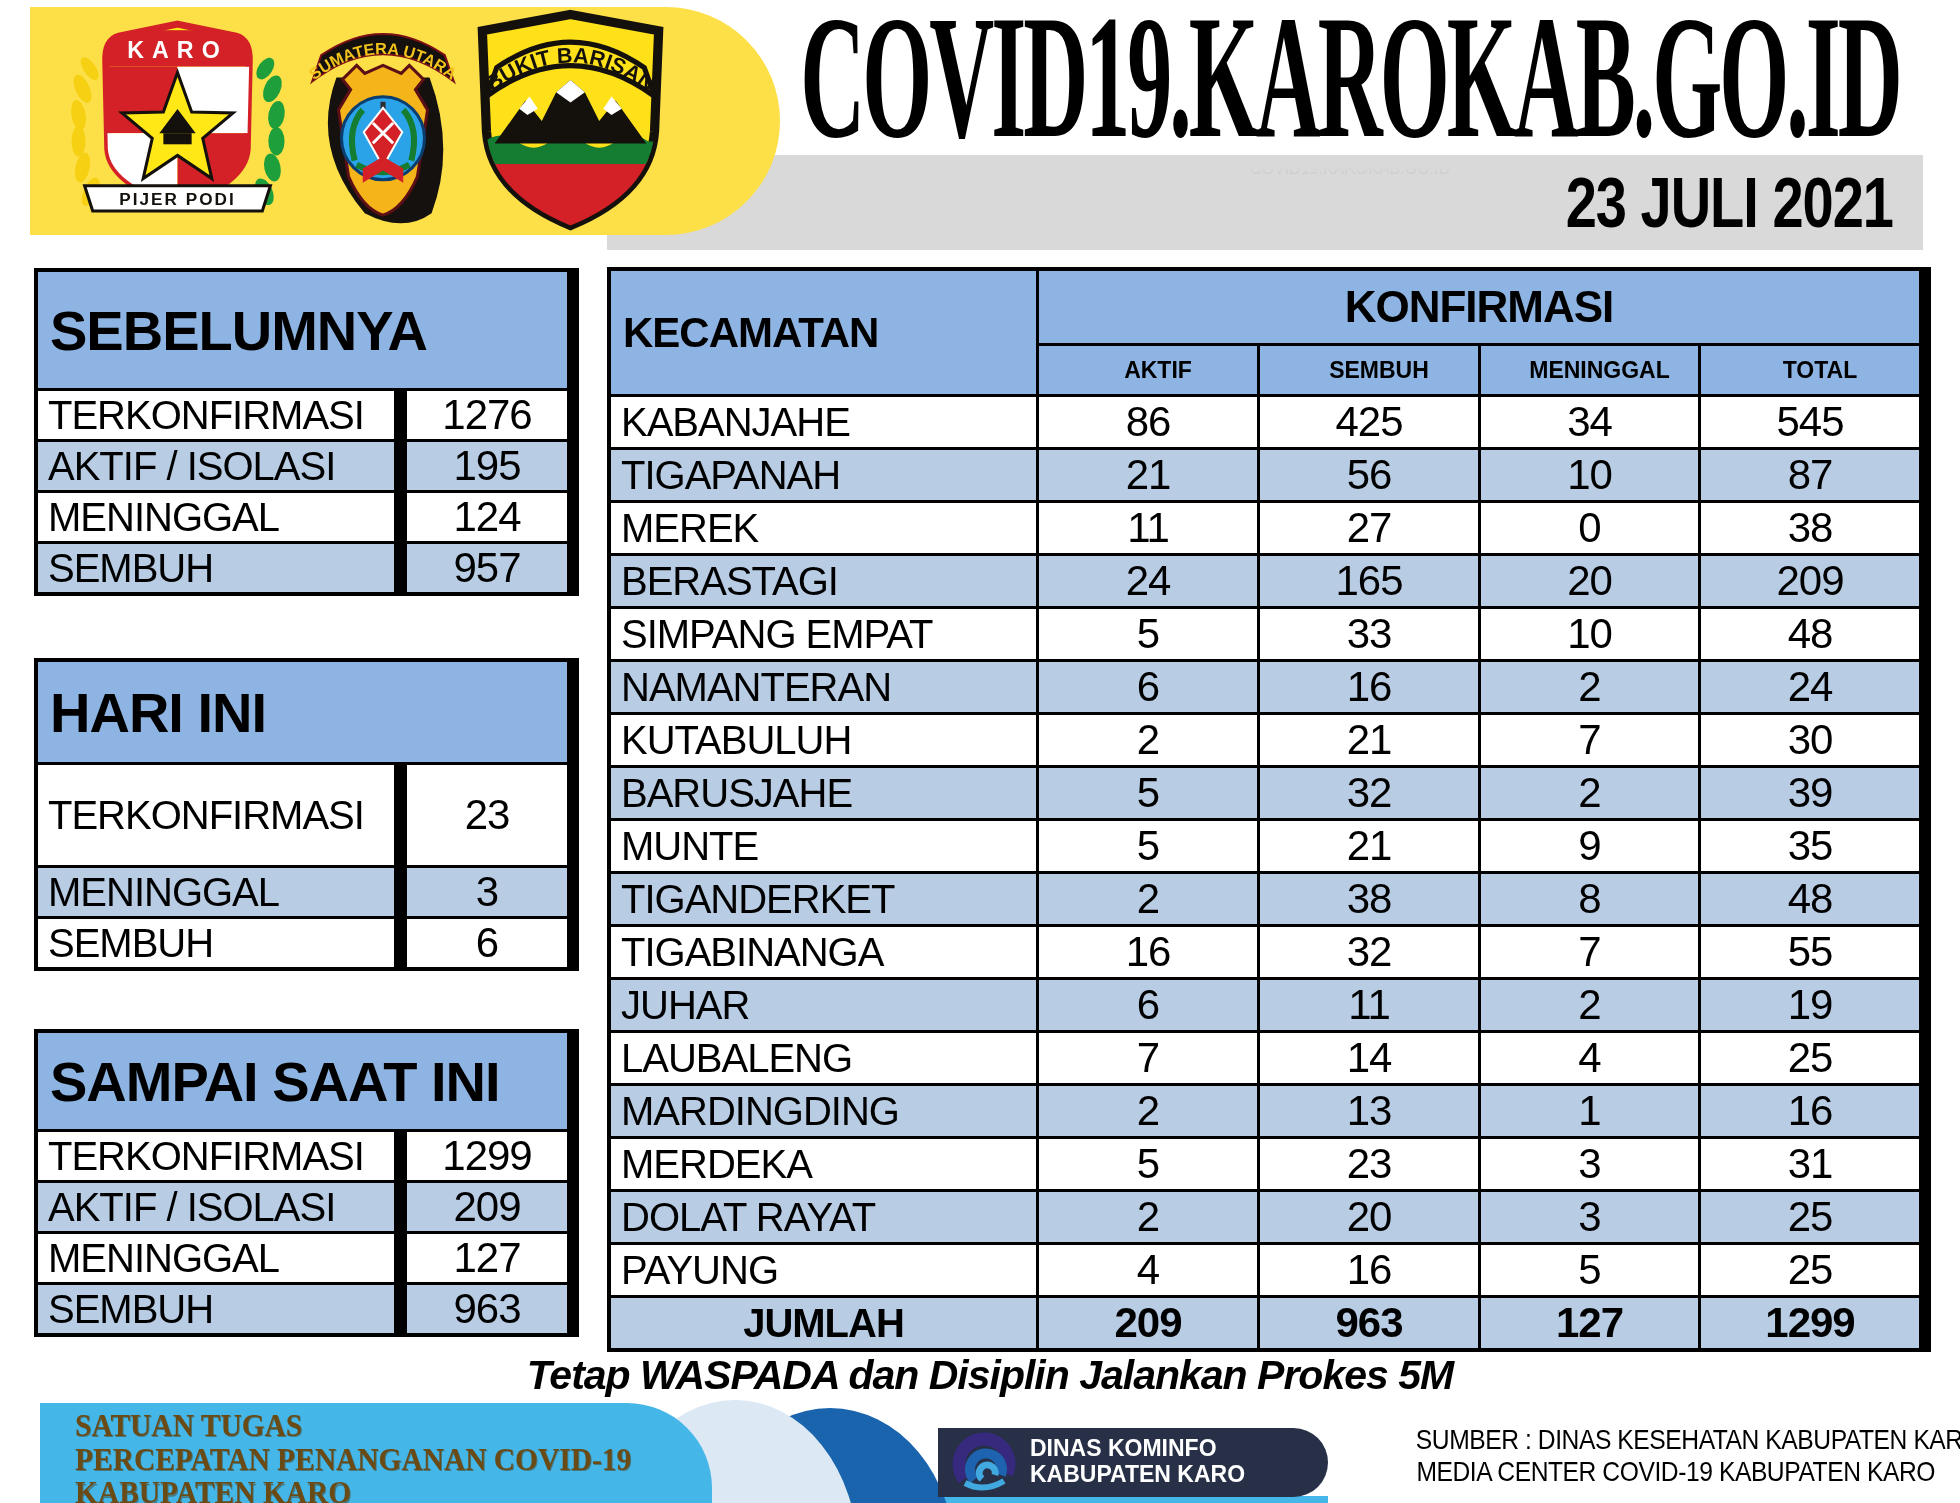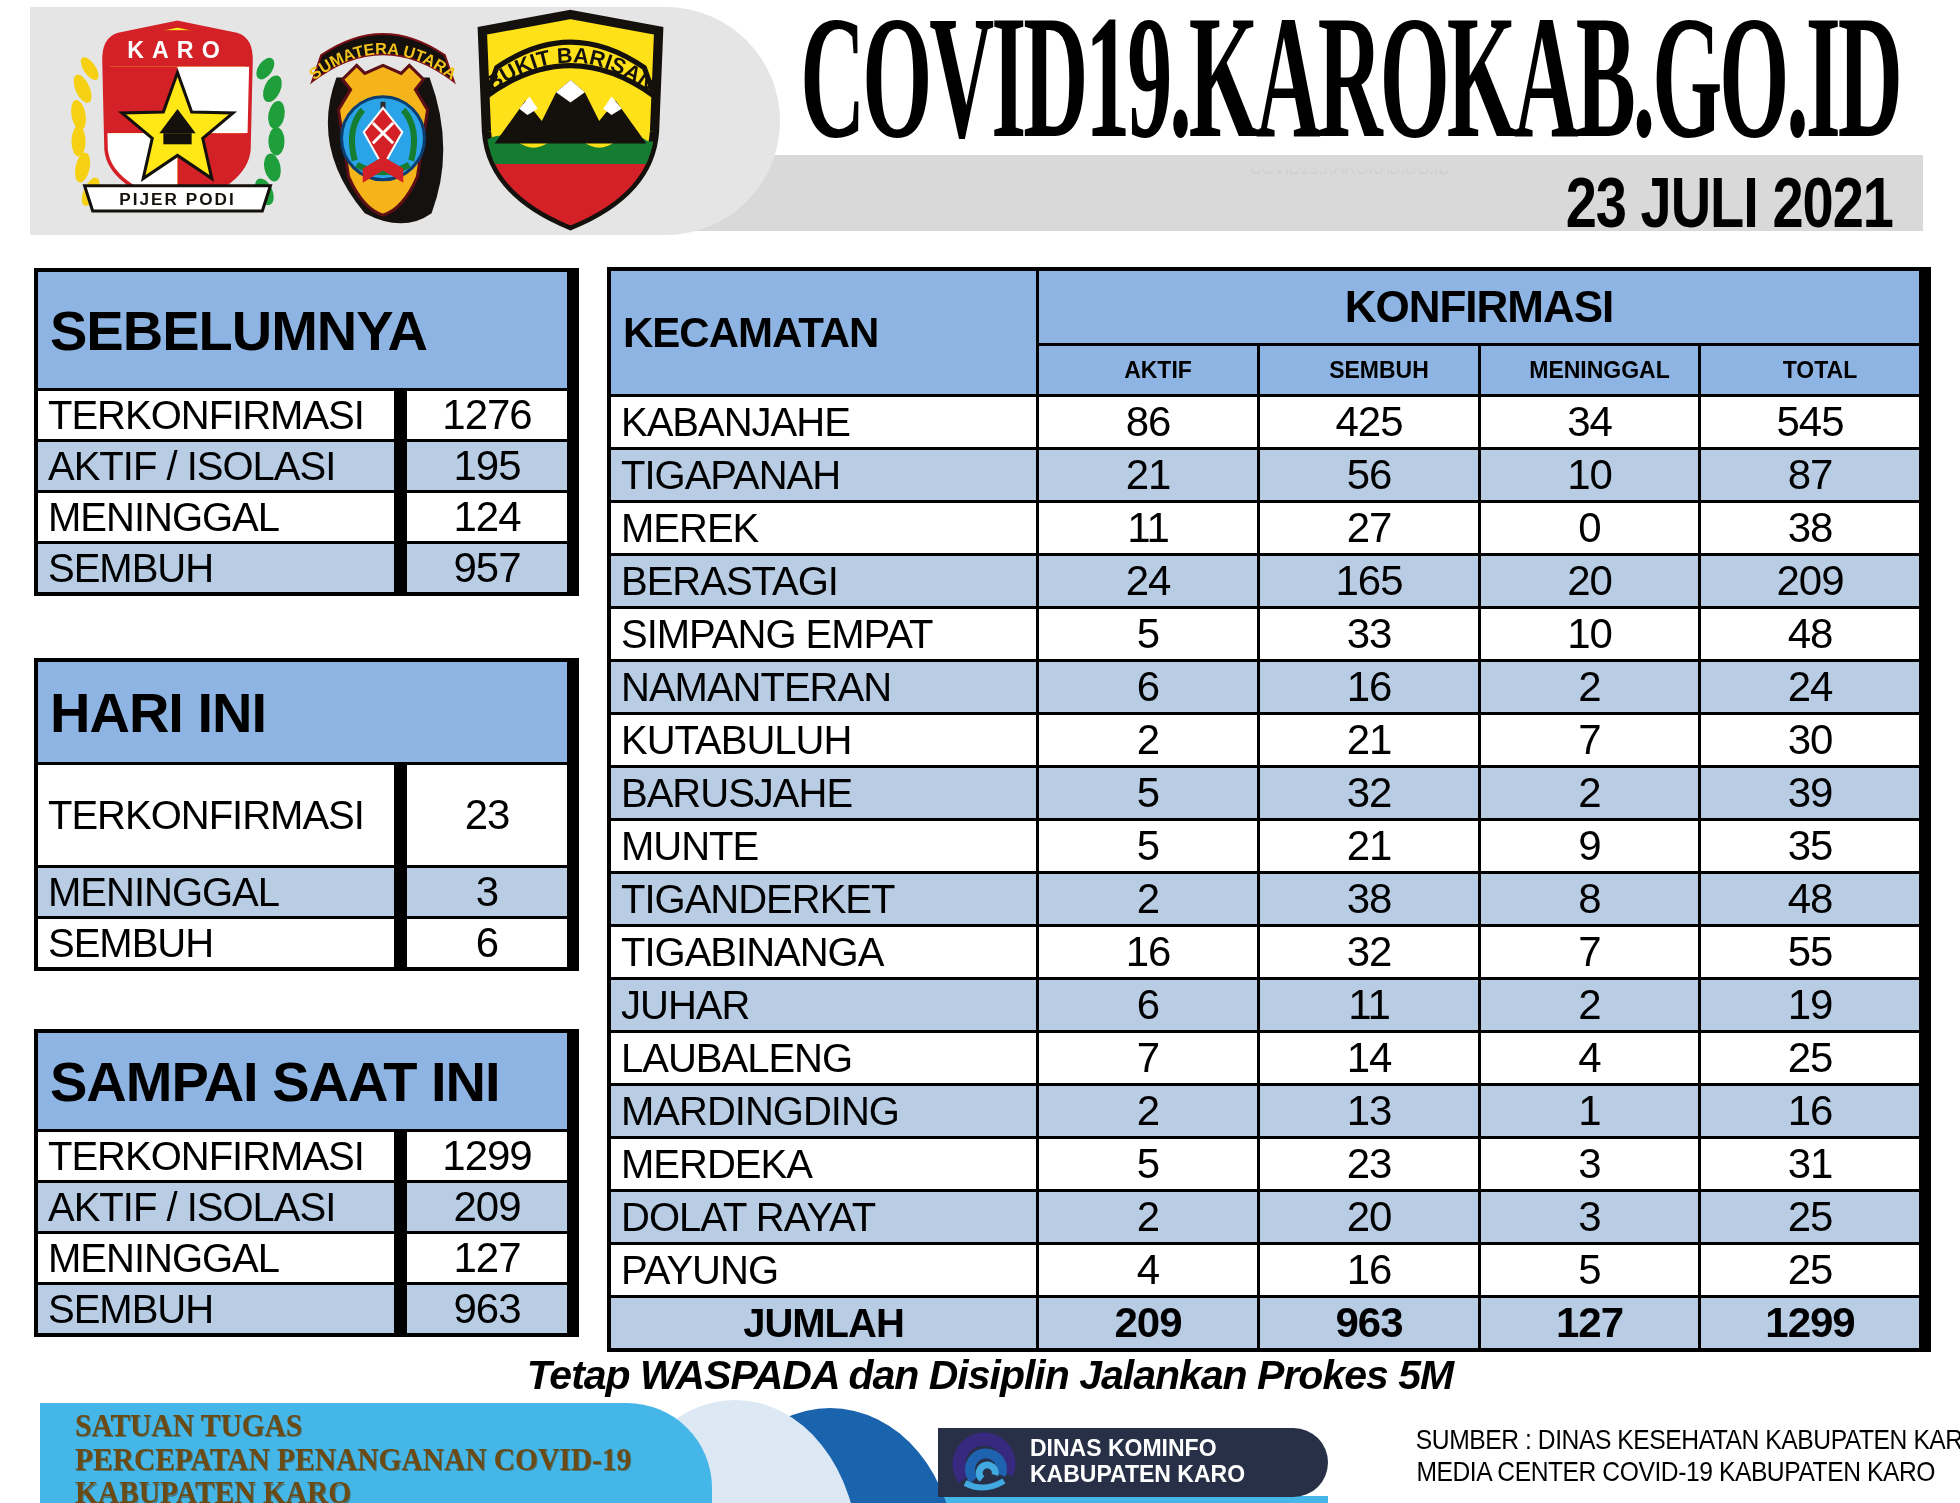--- a/index.html
+++ b/index.html
@@ -1,23 +1,23 @@
 <!DOCTYPE html>
 <html><head>
 <meta charset="utf-8">
 <style>
   html,body{margin:0;padding:0;background:#fff;}
   .canvas{position:relative;width:1960px;height:1503px;background:#fff;overflow:hidden;
           font-family:"Liberation Sans",sans-serif;color:#000;}
   .abs{position:absolute;}
 
   
-  .top-panel{left:30px;top:7px;width:750px;height:228px;background:#e5e5e5;
+  .top-panel{left:30px;top:7px;width:750px;height:228px;background:#fde047;
              border-radius:0 115px 115px 0;z-index:3;}
-  .gray-bar{left:607px;top:155px;width:1316px;height:76px;background:#d9d9d9;z-index:1;}
+  .gray-bar{left:607px;top:155px;width:1316px;height:95px;background:#d9d9d9;z-index:1;}
   .date-wrap{position:absolute;right:30px;top:0;height:95px;display:flex;align-items:center;}
   .date-text{font-weight:bold;font-size:56px;letter-spacing:-1px;transform:scaleY(1.25);
              display:inline-block;white-space:nowrap;}
   .site-title{left:770px;top:-10px;width:1160px;text-align:center;z-index:2;}
   .site-title .t{font-family:"Liberation Serif",serif;font-weight:bold;font-size:90px;
                  letter-spacing:-3px;line-height:1;display:inline-block;
                  transform:scaleY(1.95);transform-origin:top;white-space:nowrap;}
   .title-reflect{left:770px;top:160px;width:1160px;text-align:center;z-index:2;opacity:.33;color:#8a8a8a;
      -webkit-mask-image:linear-gradient(to top, rgba(0,0,0,.8) 0%, transparent 60%);
              mask-image:linear-gradient(to top, rgba(0,0,0,.8) 0%, transparent 60%);}

